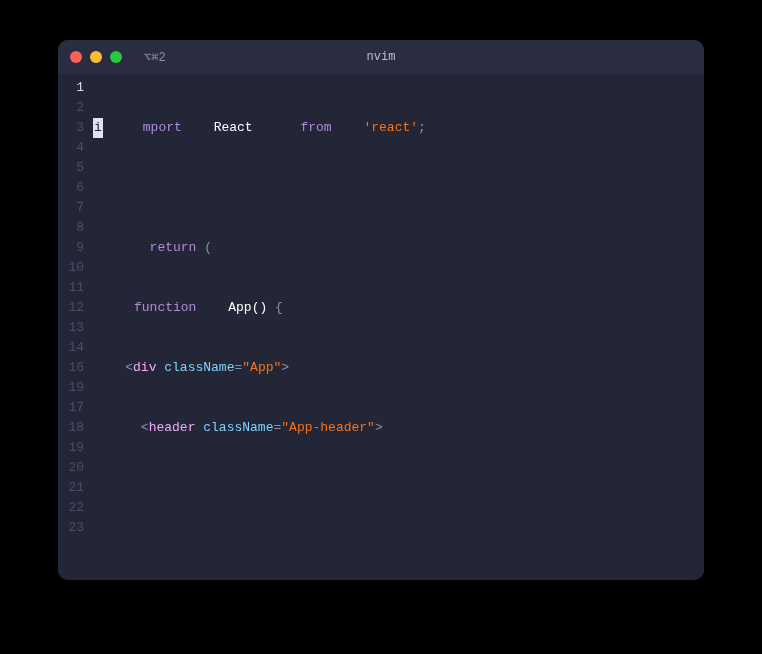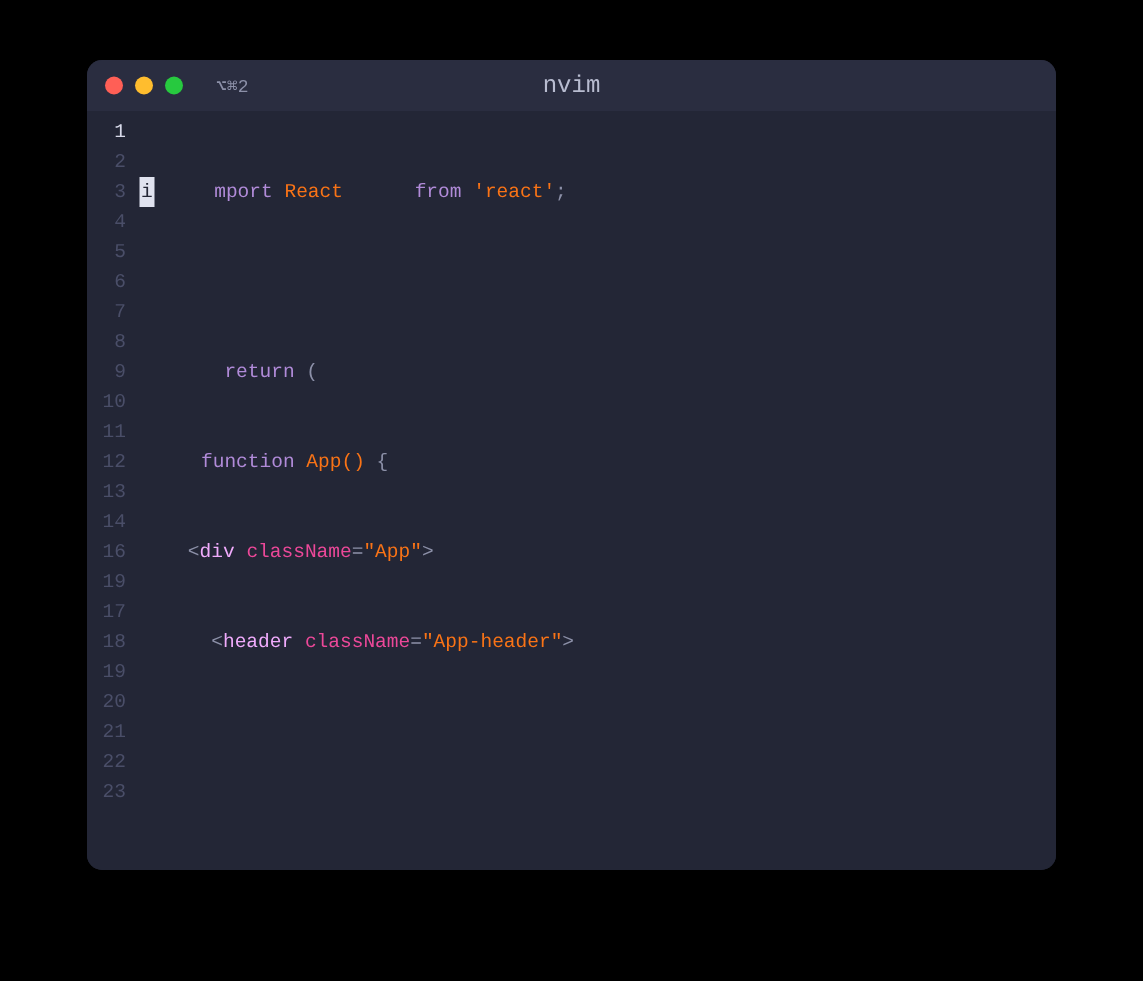--- a/index.html
+++ b/index.html
@@ -48,21 +48,21 @@
   .title-hint {
     margin-left: 22px;
     color: #8c90a8;
     font-size: 12px;
   }
   .title-center {
     position: absolute;
     left: 50%;
     transform: translateX(-50%);
     color: #b8bcd0;
-    font-size: 16px;
+    font-size: 12px;
   }
   .editor {
     flex: 1;
     display: flex;
     flex-direction: column;
     background: #232636;
     line-height: 20px;
   }
   .code-area {
     flex: 1;
@@ -88,23 +88,23 @@
   .cursor-block {
     display: inline-block;
     background: #e0e2ef;
     color: #232636;
     padding: 0 1px;
     margin-left: -1px;
   }
   .kw { color: #b18bd9; padding-left: 40px; }
   .str { color: #f97316; }
   .tag { color: #f0abfc; }
-  .attr { color: #ec4899; }
+  .attr { color: #7dd3fc; }
   .punc { color: #8c90a8; }
-  .plain { color: #f97316; }
+  .plain { color: #ffffff; margin-left: 24px; }
 </style>
 </head>
 <body>
 
 <div class="window">
   <div class="titlebar">
     <div class="traffic-lights">
       <div class="tl red"></div>
       <div class="tl yellow"></div>
       <div class="tl green"></div>

